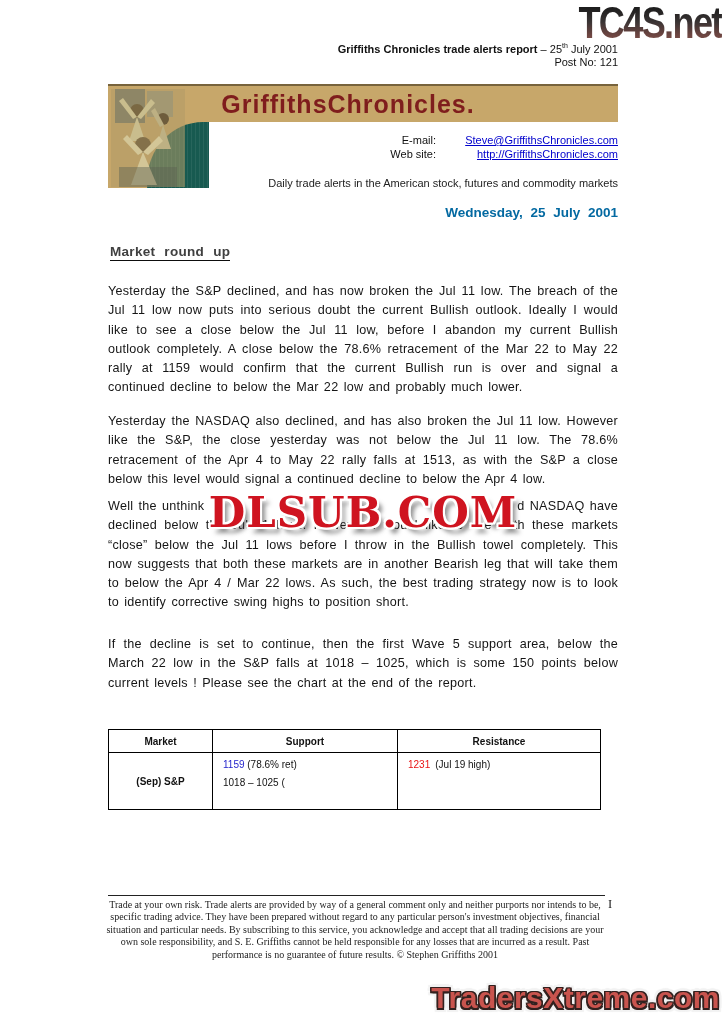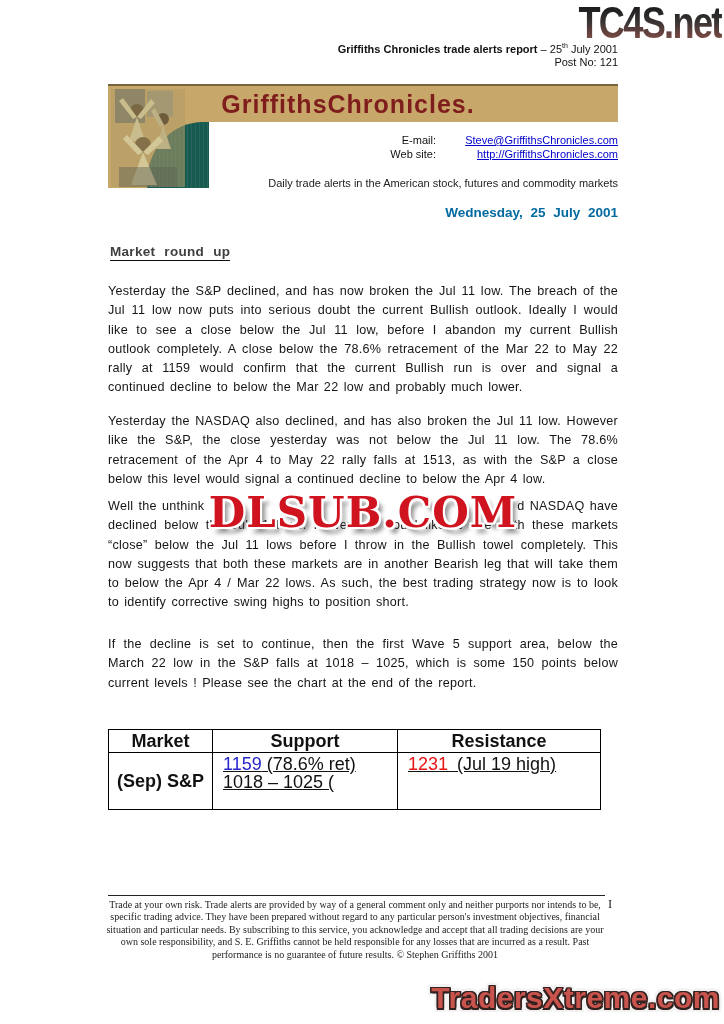--- a/index.html
+++ b/index.html
@@ -65,27 +65,27 @@
     font-family:"DejaVu Serif", serif; font-weight:bold; font-size:42px; letter-spacing:1px;
     color:var(--watermark-red,#cf1420); cursor:pointer;
     text-shadow:
       -2px -2px 0 #fff, 2px -2px 0 #fff, -2px 2px 0 #fff, 2px 2px 0 #fff,
       -2px 0 0 #fff, 2px 0 0 #fff, 0 -2px 0 #fff, 0 2px 0 #fff,
       5px 6px 4px rgba(60,60,60,0.55);
   }
 
   
   .levels-table { position:absolute; top:729px; left:108px; border-collapse:collapse; }
-  .levels-table th, .levels-table td { border:1.4px solid #000; font-size:18px; color:#111; }
+  .levels-table th, .levels-table td { border:1.4px solid #000; font-size:10px; color:#111; }
   .levels-table th { height:23px; font-weight:bold; text-align:center; }
   .col-market { width:104px; }
   .col-support { width:185px; }
   .col-resist  { width:203px; }
   .market-cell { text-align:center; font-weight:bold; vertical-align:middle; }
-  .vals-cell { vertical-align:top; padding:3px 4px 3px 10px; line-height:17.5px;text-decoration:underline; }
+  .vals-cell { vertical-align:top; padding:3px 4px 3px 10px; line-height:17.5px; }
   .row1 td { height:57px; }
   .row2 td { height:44px; }
   .num-blue { color:var(--blue,#2626cc); }
   .num-red  { color:var(--red,#e81414); }
 
   
   .footer-rule { position:absolute; top:895px; left:108px; width:497px; border-top:1.5px solid #222; }
   .disclaimer {
     position:absolute; top:899px; left:104px; width:502px; text-align:center;
     font-family:"Liberation Serif", serif; font-size:10px; line-height:12.4px; color:#222;

